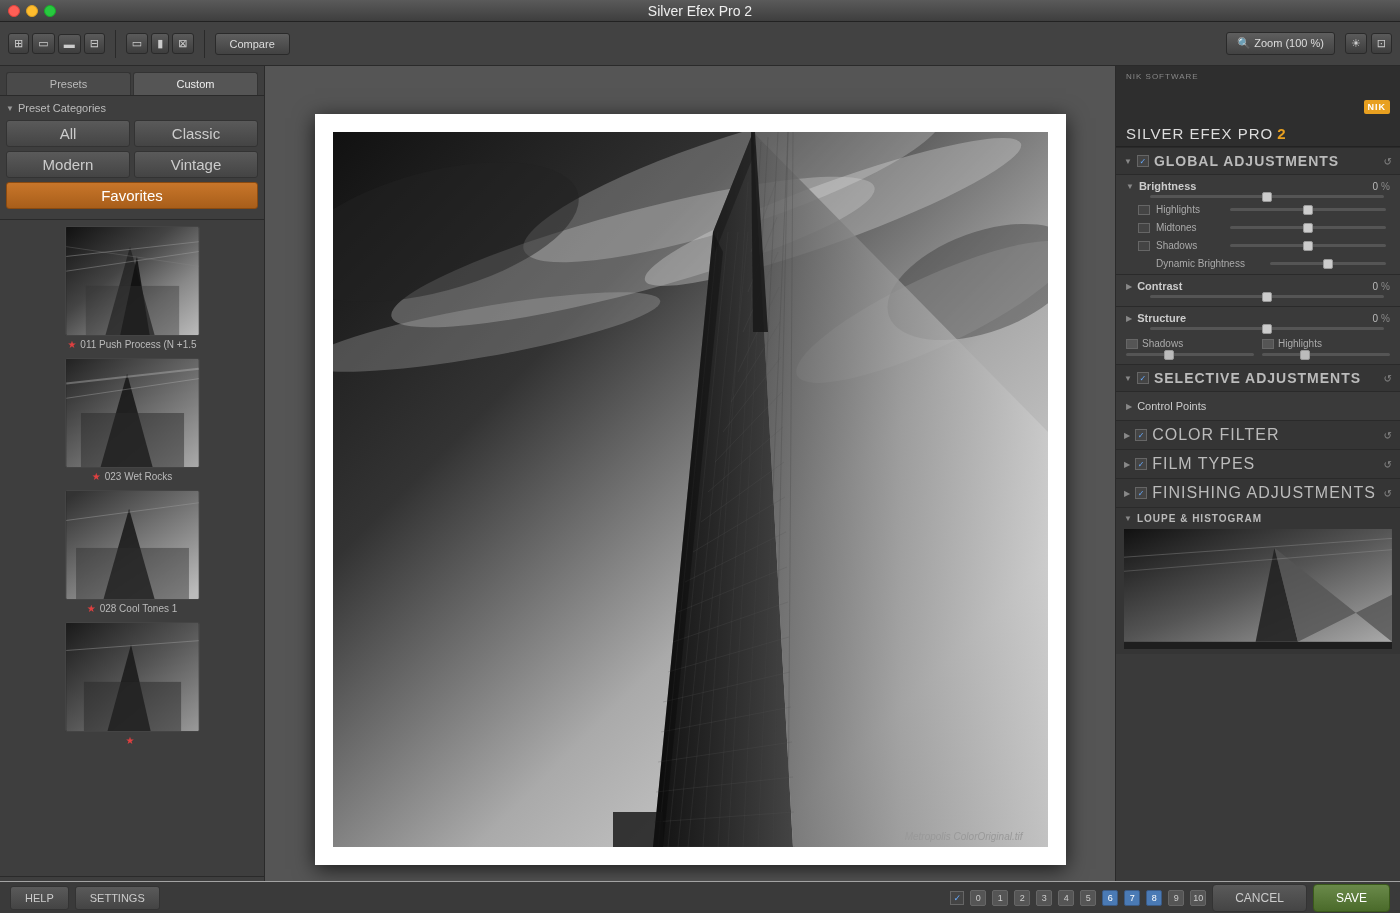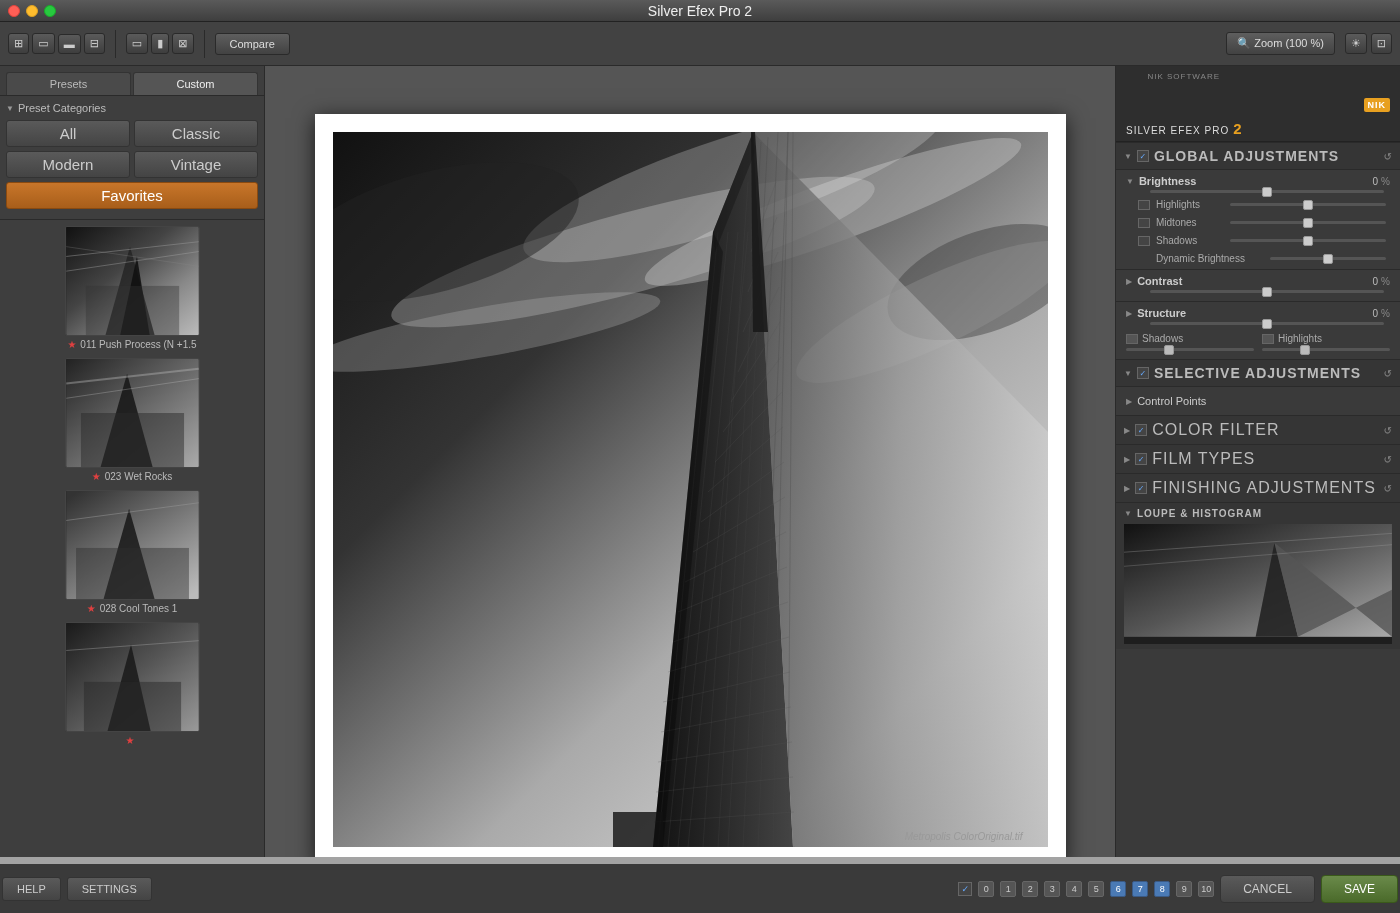--- a/index.html
+++ b/index.html
@@ -287,21 +287,20 @@
     #right-panel::-webkit-scrollbar-thumb { background: #555; border-radius: 3px; }
 
     
     .nik-header {
       background: #2e2e2e;
       padding: 6px 10px 4px;
       border-bottom: 1px solid #222;
       display: flex;
       align-items: center;
       justify-content: space-between;
-      text-align: center;
     }
     .nik-brand {
       display: flex;
       flex-direction: column;
     }
     .nik-software-text {
       font-size: 8px;
       color: #888;
       letter-spacing: 1px;
       text-transform: uppercase;
@@ -538,26 +537,26 @@
       margin-top: 5px;
       overflow: hidden;
     }
 
     
     #bottom-bar {
       position: absolute;
       bottom: 0;
       left: 0;
       right: 0;
-      height: 56px;
+      height: 32px;
       background: #3a3a3a;
-      border-top: 7px solid #a3a3a3;
-      display: flex;
-      align-items: center;
-      padding: 0 2px;
+      border-top: 1px solid #a3a3a3;
+      display: flex;
+      align-items: center;
+      padding: 0 10px;
       gap: 6px;
     }
     .bottom-left {
       display: flex;
       gap: 6px;
     }
     .bottom-action-btn {
       background: linear-gradient(to bottom, #5a5a5a, #444);
       border: 1px solid #333;
       color: #ccc;
@@ -863,21 +862,21 @@
       </div>
     </div>
   </div>
 
   <div id="right-panel">
 
     <div class="nik-header">
       <div class="nik-brand">
         <span class="nik-software-text">Nik Software</span>
         <div style="display:flex;align-items:baseline;gap:4px;">
-          <span style="font-size:10px;color:#ddd;font-weight:300;letter-spacing:1px;margin-top:44px;">SILVER EFEX PRO</span>
+          <span style="font-size:15px;color:#ddd;font-weight:300;letter-spacing:1px;margin-top:44px;">SILVER EFEX PRO</span>
           <span style="font-size:15px;color:#e8a020;font-weight:700;">2</span>
         </div>
       </div>
       <div class="nik-logo-badge">NIK</div>
     </div>
 
     <div class="section-header">
       <span class="section-arrow">▼</span>
       <div class="section-check">✓</div>
       <span class="section-header-text">GLOBAL ADJUSTMENTS</span>

